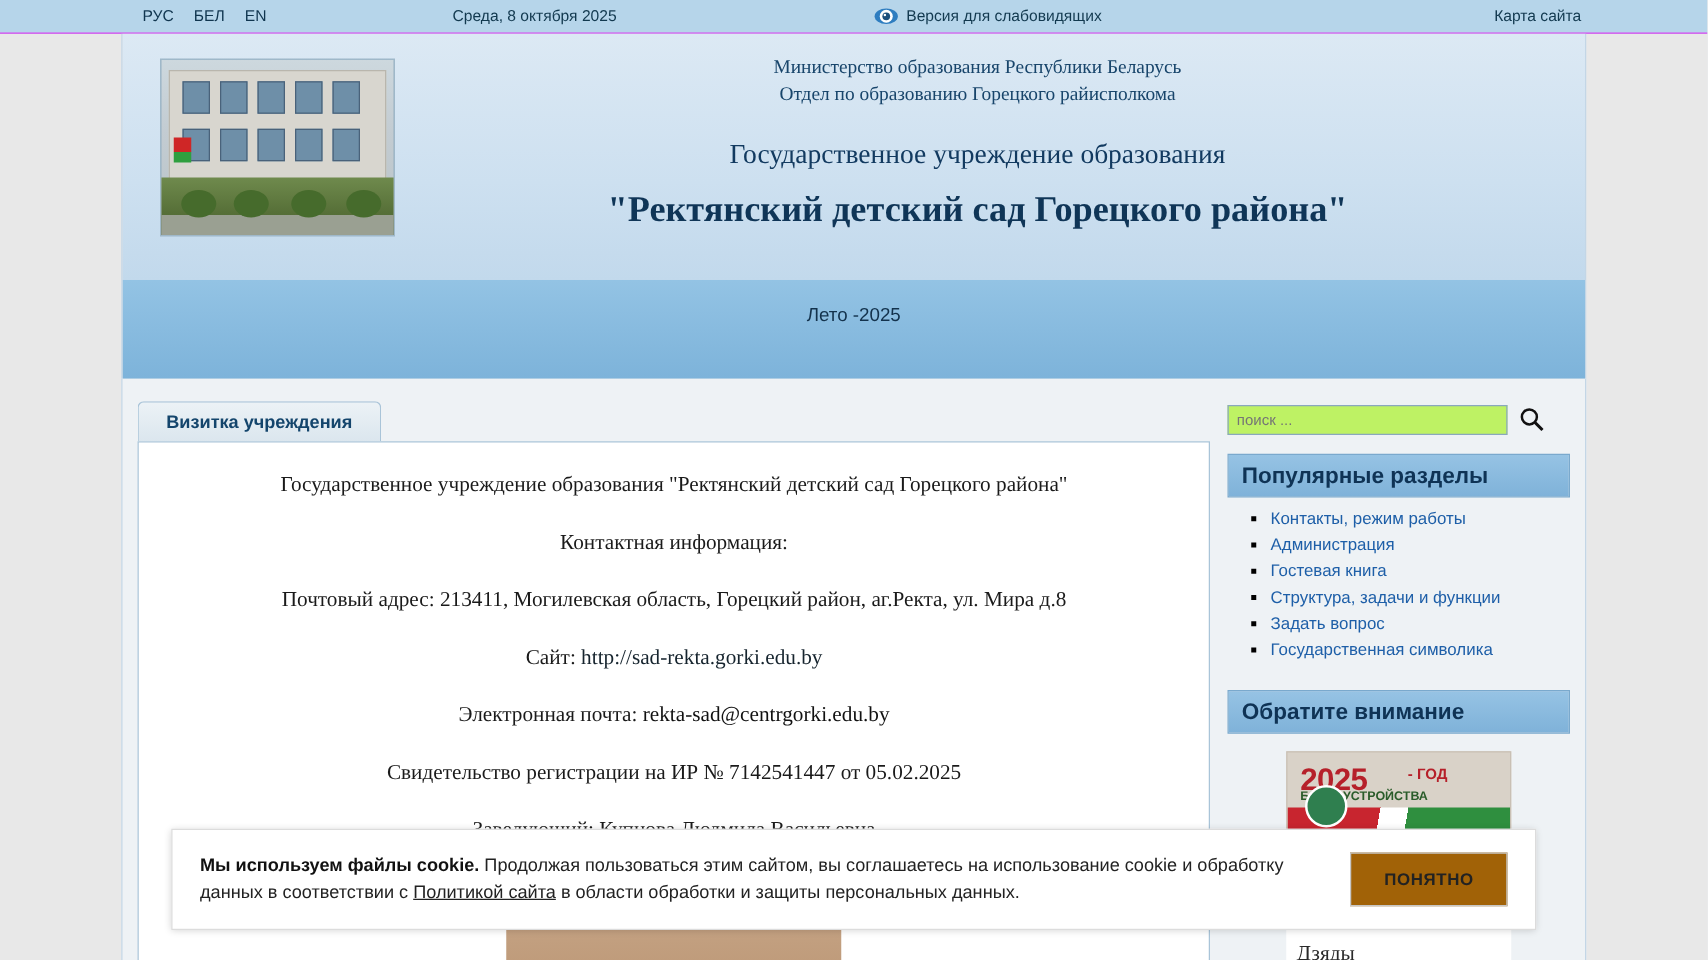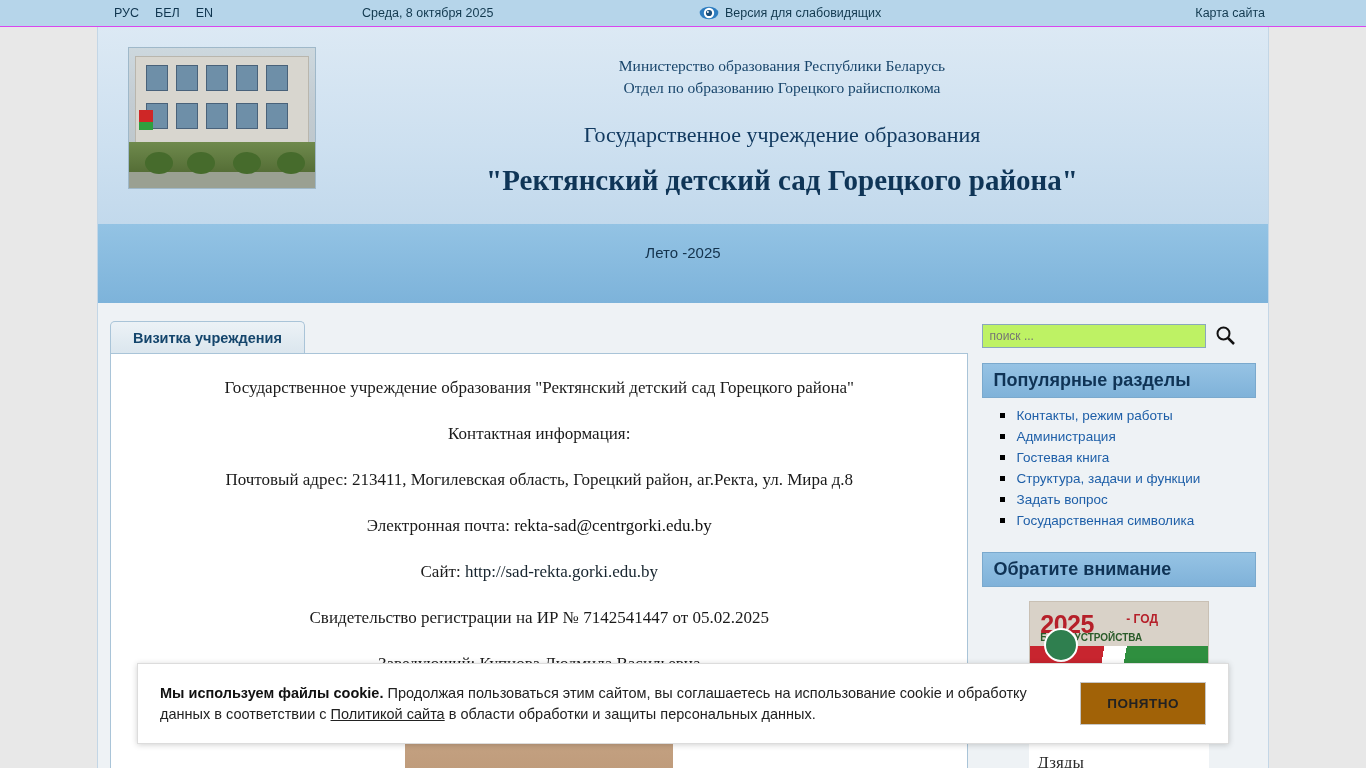--- a/index.html
+++ b/index.html
@@ -107,21 +107,21 @@
   }
   .photo-flag {
     position:absolute; left:10px; top:62px; width:14px; height:20px;
     background:linear-gradient(180deg,#cf2626 0%, #cf2626 60%, #2f9f3f 60%, #2f9f3f 100%);
   }
 
   .header-titles {
     position: absolute;
     left: 218px;
     right: 20px;
-    top: 28px;
+    top: 16px;
     text-align: center;
     color: #123c63;
   }
   .ministry1, .ministry2 {
     font-family: "Liberation Serif", serif;
     font-size: 15.5px;
     color: #18456b;
     line-height: 22px;
   }
   .school-type {
@@ -418,26 +418,26 @@
 
     <div class="main-col">
       <div class="tab-strip">
         <div class="tab">Визитка учреждения</div>
       </div>
       <div class="panel">
         <p>Государственное учреждение образования "Ректянский детский сад Горецкого района"</p>
         <p>Контактная информация:</p>
         <p>Почтовый адрес: 213411, Могилевская область, Горецкий район, аг.Ректа, ул. Мира д.8</p>
         <p>
+          <span>Сайт:</span>
+          <a class="sitelink" href="#">http://sad-rekta.gorki.edu.by</a>
+        </p>
+        <p>
           <span>Электронная почта:</span>
           <a class="mail" href="#">rekta-sad@centrgorki.edu.by</a>
-        </p>
-        <p>
-          <span>Сайт:</span>
-          <a class="sitelink" href="#">http://sad-rekta.gorki.edu.by</a>
         </p>
         <p>Свидетельство регистрации на ИР № 7142541447 от 05.02.2025</p>
         <p>Заведующий: Купцова Людмила Васильевна</p>
         <div class="photo-block">
           
           
           
         </div>
       </div>
     </div>

